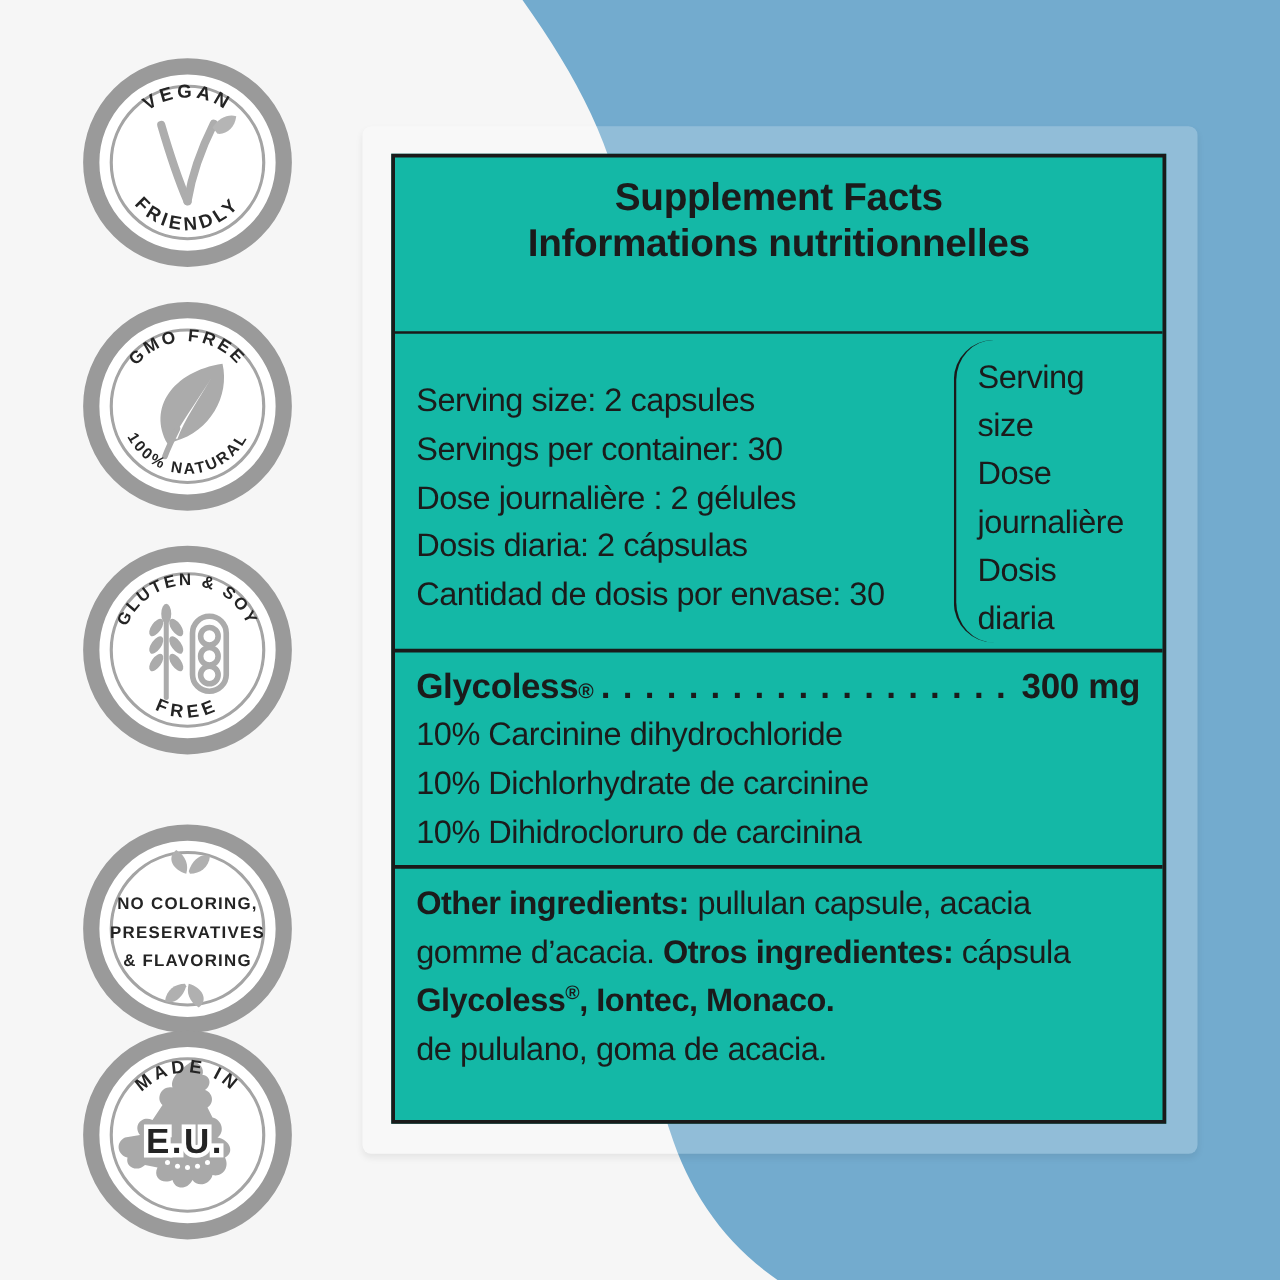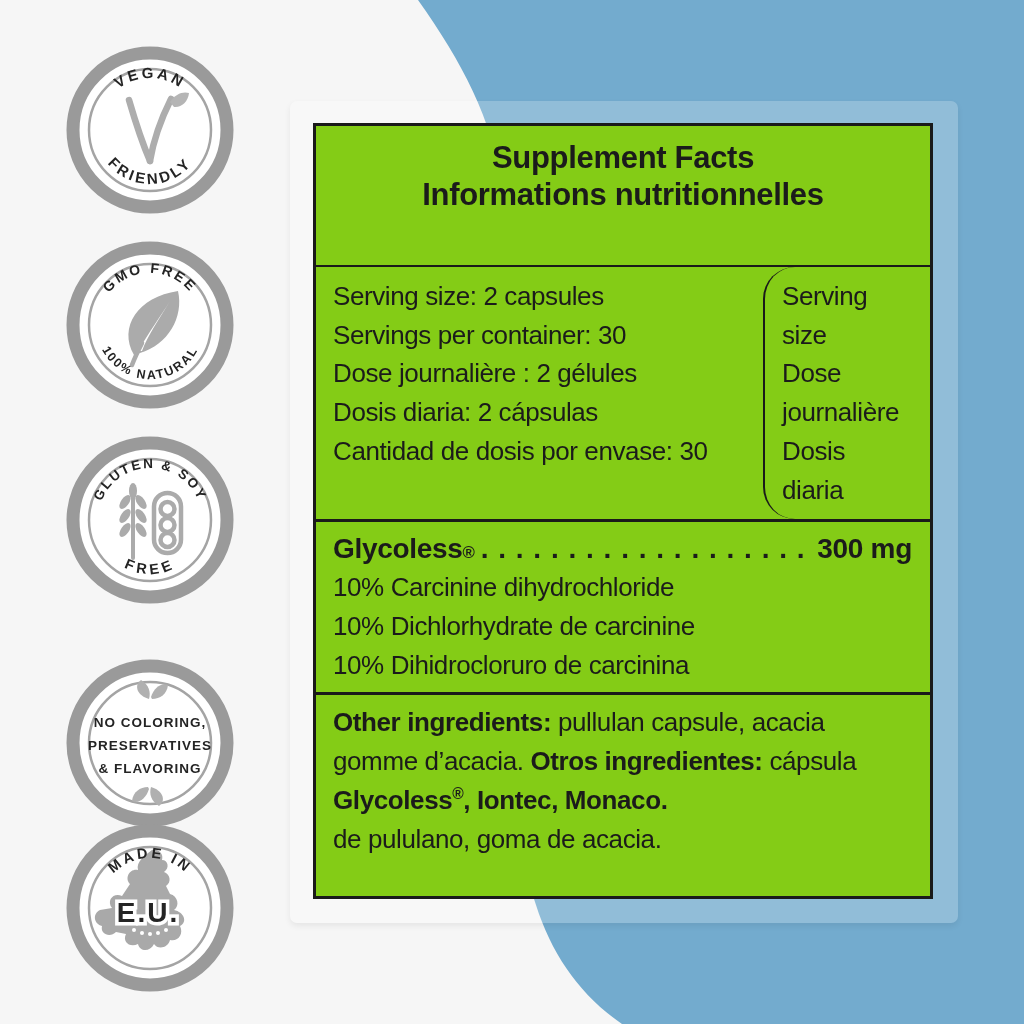--- a/index.html
+++ b/index.html
@@ -18,30 +18,31 @@
   
   .badge{position:absolute;left:65px;width:170px;height:170px;}
   .badge svg{display:block;width:170px;height:170px;}
   .badge text, .badge textPath{
     font-family:"Liberation Sans","DejaVu Sans",sans-serif;
     font-weight:bold;fill:#242424;
   }
   
   .panel{
     position:absolute;left:313px;top:123px;width:620px;height:776px;
-    box-sizing:border-box;background:#84cc16;border:3px solid #1a1a1a;
+    box-sizing:border-box;background:#14b8a6;border:3px solid #1a1a1a;
   }
   .panel-header{
     box-sizing:border-box;height:141px;border-bottom:2px solid #1a1a1a;
     text-align:center;padding-top:13px;
     font-weight:bold;font-size:31px;line-height:37px;letter-spacing:-0.3px;
   }
   .serving{
     box-sizing:border-box;height:255px;border-bottom:3px solid #1a1a1a;
     display:flex;
+    align-items:center;
   }
   .serving-left{
     box-sizing:border-box;width:447px;padding:10px 0 0 17px;
     font-size:26px;line-height:38.7px;letter-spacing:-0.4px;white-space:nowrap;
   }
   .serving-right{
     box-sizing:border-box;flex:1;border-left:2px solid #1a1a1a;
     padding:10px 0 0 17px;
     font-size:26px;line-height:38.7px;letter-spacing:-0.4px;white-space:nowrap;border-radius:32px;
   }

